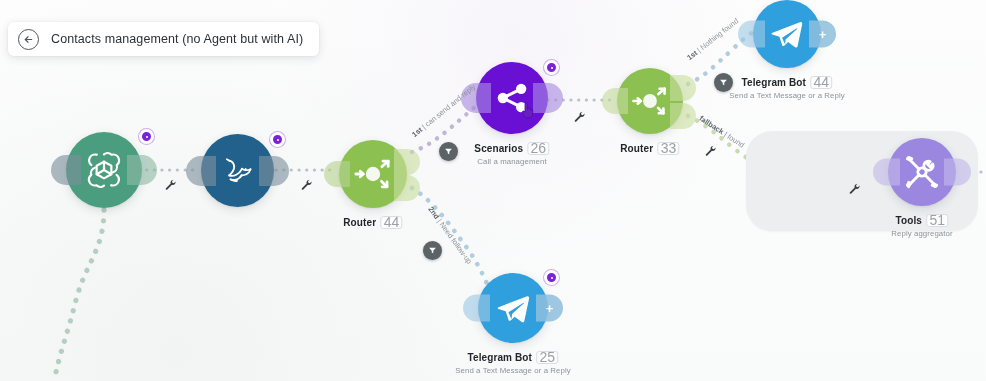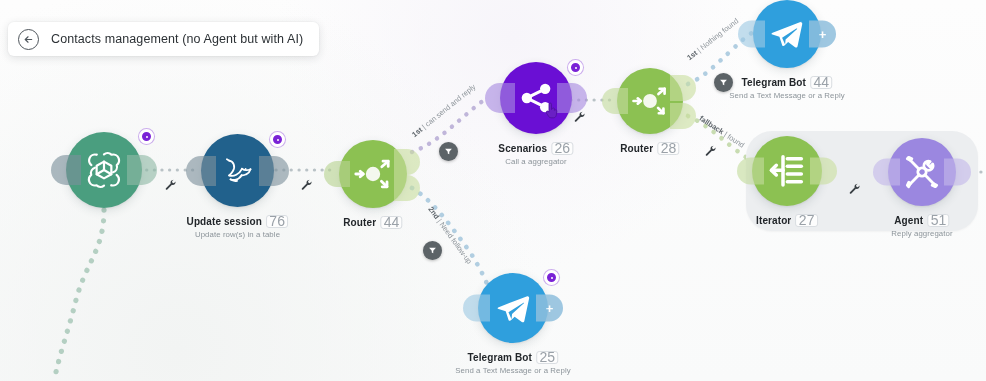--- a/index.html
+++ b/index.html
@@ -187,27 +187,20 @@
           <path d="M14.5 10.6c.8.6 1.8.9 2.8.9.9 0 1.8-.2 2.6-.6"></path>
           <path d="M19.9 10.9c-.4 1.4-1.4 2.6-2.7 3.2-.9.5-1.9.7-2.9.6"></path>
           <path d="M14.3 14.7c-.9 1.5-2.4 2.6-4.1 2.9-1 .2-2 .1-2.9-.3"></path>
           <path d="M7.3 17.3c1.2.9 2.7 1.2 4.1.9"></path>
           <path d="M6.5 5.5 5 4.6"></path>
           <circle cx="16.8" cy="10.6" r=".55" fill="#fff" stroke="none"></circle>
         </svg>
       </span>
       <div class="dot-badge" style="right:-11px; top:-2px;"></div>
     </div>
-    <div class="labels" style="top:81px;">
-      <div class="title-row">
-        <span class="node-title">Update session</span>
-        <span class="node-badge">76</span>
-      </div>
-      <div class="node-sub">Update row(s) in a table</div>
-    </div>
   </div>
 
   <div class="node" style="left:339px; top:140px; width:68px; height:68px;">
     <div class="bulb" style="width:68px;height:68px;background:#8cc152;">
       <div class="port in" style="background:#b8d392; width:26px;height:26px;"></div>
       <div class="port out" style="background:#c9de9f; width:26px;height:26px; right:-13px; top:32%;"></div>
       <div class="port out" style="background:#c9de9f; width:26px;height:26px; right:-13px; top:70%;"></div>
       <span>
         <svg width="48" height="48" viewBox="0 0 24 24" fill="none" stroke="#ffffff" stroke-width="1.4" stroke-linecap="round" stroke-linejoin="round">
           <circle cx="12" cy="12" r="3.6" fill="#8cc152" stroke="#ffffff" stroke-width="0"></circle>
@@ -222,21 +215,21 @@
       </span>
     </div>
     <div class="labels" style="top:76px;">
       <div class="title-row">
         <span class="node-title">Router</span>
         <span class="node-badge">44</span>
       </div>
     </div>
   </div>
 
-  <div class="node" style="left:476px; top:62px; width:72px; height:72px;margin-left:24px;">
+  <div class="node" style="left:476px; top:62px; width:72px; height:72px;">
     <div class="bulb" style="width:72px;height:72px;background:#6a0fd4;">
       <div class="port in" style="background:#a88ae0;"></div>
       <div class="port out" style="background:#a88ae0;"></div>
       <span>
         <svg width="40" height="40" viewBox="0 0 24 24" fill="none" stroke="#ffffff" stroke-width="1.9" stroke-linecap="round" stroke-linejoin="round">
           <circle cx="17.5" cy="6.5" r="3.1" fill="#fff" stroke="none"></circle>
           <circle cx="6.5" cy="12" r="3.1" fill="#fff" stroke="none"></circle>
           <circle cx="17.5" cy="17.5" r="3.1" fill="#fff" stroke="none"></circle>
           <path d="M9.3 10.6 14.8 7.9"></path>
           <path d="M9.3 13.4 14.8 16.1"></path>
@@ -247,21 +240,21 @@
           <path d="M7 2.8c0-1 .8-1.8 1.8-1.8S10.6 1.8 10.6 2.8v7.4l1.1-1.5c.6-.8 1.7-1 2.5-.4.5.4.7 1 .6 1.6l-.3 1.4 1.3-.6c.9-.4 1.9 0 2.3.9l.2.6-1.1 6.4c-.3 1.9-2 3.3-3.9 3.3H9.9c-1.3 0-2.5-.6-3.2-1.7L3.4 15c-.5-.8-.3-1.9.5-2.4.7-.5 1.6-.3 2.1.3L7 13.9V2.8z"></path>
         </svg>
       </span>
       <div class="dot-badge" style="right:-11px; top:-2px;"></div>
     </div>
     <div class="labels" style="top:80px;">
       <div class="title-row">
         <span class="node-title">Scenarios</span>
         <span class="node-badge">26</span>
       </div>
-      <div class="node-sub">Call a aggregator</div>
+      <div class="node-sub">Call a management</div>
     </div>
   </div>
 
   <div class="node" style="left:617px; top:68px; width:66px; height:66px;">
     <div class="bulb" style="width:66px;height:66px;background:#8cc152;">
       <div class="port in" style="background:#c3dc9c; width:26px;height:26px;"></div>
       <div class="port out" style="background:#c9de9f; width:26px;height:26px; right:-13px; top:30%;"></div>
       <div class="port out" style="background:#c9de9f; width:26px;height:26px; right:-13px; top:72%;"></div>
       <span>
         <svg width="46" height="46" viewBox="0 0 24 24" fill="none" stroke="#ffffff" stroke-width="1.4" stroke-linecap="round" stroke-linejoin="round">
@@ -271,21 +264,21 @@
           <path d="M16.4 8.4 19.6 5.6"></path>
             <path d="M19.6 5.6h-2.6M19.6 5.6v2.6"></path>
           <path d="M16.2 15.6 19 18.4"></path>
             <path d="M19 18.4h-2.4M19 18.4v-2.4"></path>
         </svg>
       </span>
     </div>
     <div class="labels" style="top:74px;">
       <div class="title-row">
         <span class="node-title">Router</span>
-        <span class="node-badge">28</span>
+        <span class="node-badge">33</span>
       </div>
     </div>
   </div>
 
   <div class="node" style="left:753px; top:0px; width:68px; height:68px;">
     <div class="bulb" style="width:68px;height:68px;background:#2f9fdd;">
       <div class="port in" style="background:#9ec9e3; width:27px;height:27px;"></div>
       <div class="port out plus" style="background:#8fbfdd; width:27px;height:27px;">+</div>
       <span>
         <svg width="38" height="38" viewBox="0 0 24 24" fill="#ffffff">
@@ -315,64 +308,41 @@
     </div>
     <div class="labels" style="top:78px;">
       <div class="title-row">
         <span class="node-title">Telegram Bot</span>
         <span class="node-badge">25</span>
       </div>
       <div class="node-sub">Send a Text Message or a Reply</div>
     </div>
   </div>
 
-  <div class="node" style="left:752px; top:136px; width:70px; height:70px;">
-    <div class="bulb" style="width:70px;height:70px;background:#8cc152;">
-      <div class="port in" style="background:#c3dc9c; width:27px;height:27px;"></div>
-      <div class="port out" style="background:#c9de9f; width:27px;height:27px;"></div>
-      <span>
-        <svg width="40" height="40" viewBox="0 0 24 24" fill="none" stroke="#ffffff" stroke-width="2.1" stroke-linecap="round" stroke-linejoin="round">
-          <path d="M12.2 4.6h8.4"></path>
-            <path d="M12.2 9.2h8.4"></path>
-          <path d="M12.2 13.8h8.4"></path>
-            <path d="M12.2 18.4h8.4"></path>
-          <path d="M9.6 3.4v17"></path>
-          <path d="M9.6 11.5H2.8"></path>
-          <path d="M5.6 8.6 2.6 11.5l3 2.9"></path>
-        </svg>
-      </span>
-    </div>
-    <div class="labels" style="top:78px;">
-      <div class="title-row">
-        <span class="node-title">Iterator</span>
-        <span class="node-badge">27</span>
-      </div>
-    </div>
-  </div>
 
   <div class="node" style="left:888px; top:138px; width:68px; height:68px;">
     <div class="bulb" style="width:68px;height:68px;background:#9b87e0;">
       <div class="port in" style="background:#c4b8ea; width:27px;height:27px;"></div>
       <div class="port out" style="background:#c4b8ea; width:27px;height:27px;"></div>
       <span>
         <svg width="40" height="40" viewBox="0 0 24 24" fill="none" stroke="#ffffff" stroke-width="1.7" stroke-linecap="round" stroke-linejoin="round">
           <circle cx="12" cy="12" r="2.5"></circle>
           <path d="M10.3 10.3 5 5"></path>
             <path d="M4 3.2 3.2 4 5 5l.9-.9z" fill="#fff"></path>
           <path d="M13.7 13.7 19 19"></path>
             <path d="M20 20.8 20.8 20 19 19l-.9.9z" fill="#fff"></path>
           <path d="M10.3 13.7 5 19"></path>
             <path d="M3.2 20 4 20.8 5 19l-.9-.9z" fill="#fff"></path>
           <path d="M13.9 10.1c-1-1-1-2.7 0-3.8.8-.8 2-1 3-.6l-1.6 1.6 1.5 1.5 1.6-1.6c.4 1 .2 2.2-.6 3-1 1-2.7 1-3.7 0z"></path>
         </svg>
       </span>
     </div>
     <div class="labels" style="top:76px;">
       <div class="title-row">
-        <span class="node-title">Agent</span>
+        <span class="node-title">Tools</span>
         <span class="node-badge">51</span>
       </div>
       <div class="node-sub">Reply aggregator</div>
     </div>
   </div>
 
   <div class="wrench" style="left:163px; top:178px;">
     <svg width="14" height="14" viewBox="0 0 24 24" fill="#3a4045">
       <path d="M18.6 3.4a4.6 4.6 0 0 0-5.5 6l-8 8a1.6 1.6 0 0 0 2.3 2.3l8-8a4.6 4.6 0 0 0 6-5.5l-2.7 2.7-2.6-.6-.6-2.6 2.7-2.7z"></path>
     </svg>

